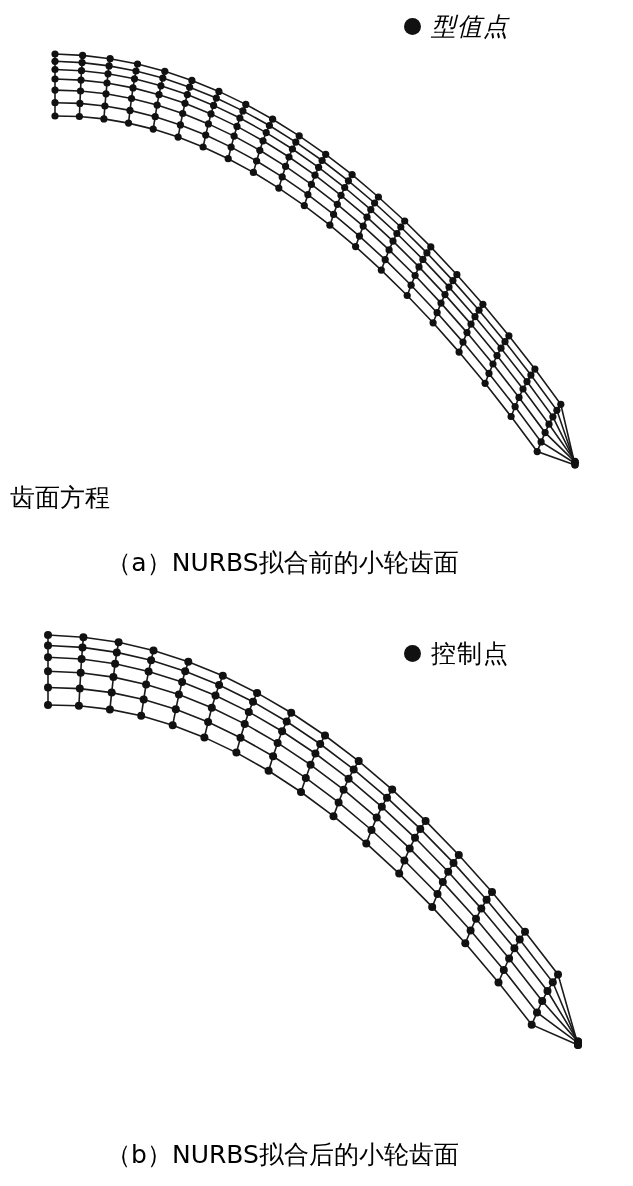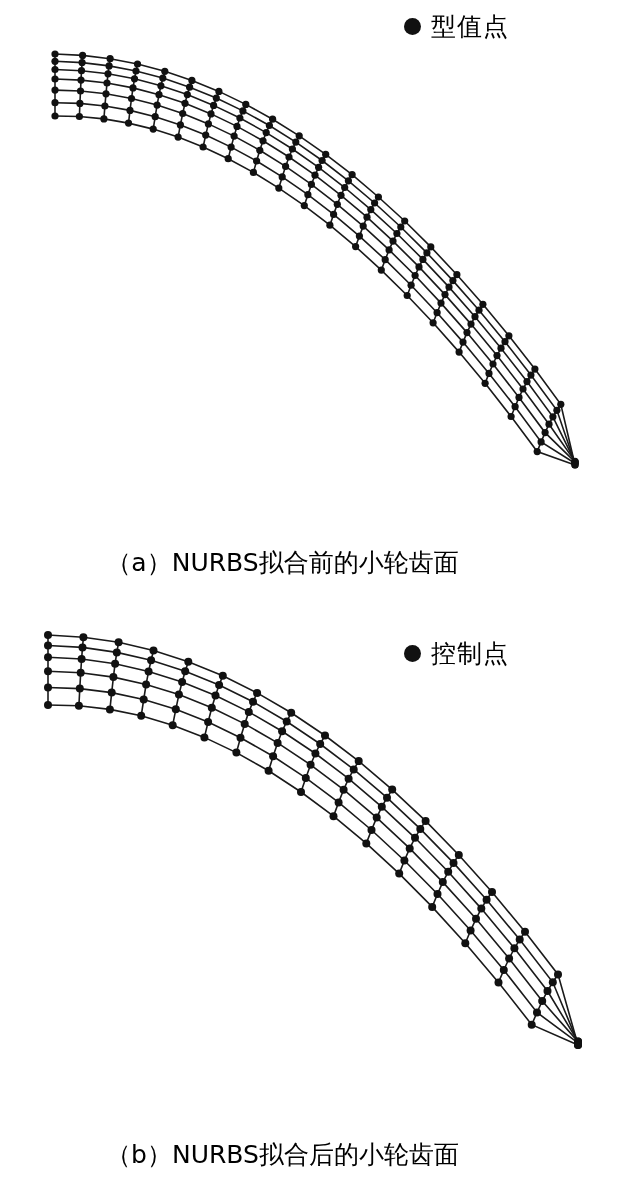--- a/index.html
+++ b/index.html
@@ -73,21 +73,21 @@
   .grid-node {
     fill: #111111;
     stroke: none;
   }
 </style>
 </head>
 <body>
 
 <div class="figure-block" id="figure-a">
 
-  <div class="legend" style="left:404px; top:14px;">
+  <div class="legend" style="left:404px; top:14px;font-style:italic;">
     <span class="legend-dot"></span>
     <span class="legend-label">型值点</span>
   </div>
 
   <svg class="surface-svg" width="633" height="600" viewBox="0 0 633 600">
     <g id="mesh-a">
         <polyline class="grid-line" points="55.0,54.0 55.0,61.3 55.0,69.5 55.0,79.0 55.0,90.1 55.0,102.7 55.0,116.0"></polyline>
         <polyline class="grid-line" points="82.6,55.4 82.1,62.6 81.5,70.7 81.0,80.1 80.5,91.0 79.9,103.4 79.4,116.5"></polyline>
         <polyline class="grid-line" points="110.1,58.7 109.1,65.9 108.0,73.8 107.0,83.0 106.0,93.8 104.9,106.0 103.9,118.9"></polyline>
         <polyline class="grid-line" points="137.5,64.0 136.0,71.0 134.5,78.8 133.0,87.9 131.5,98.5 130.0,110.4 128.5,123.1"></polyline>
@@ -258,20 +258,21 @@
         <circle class="grid-node" cx="575.0" cy="465.0" r="3.6"></circle>
         <circle class="grid-node" cx="575.0" cy="463.2" r="3.6"></circle>
         <circle class="grid-node" cx="575.0" cy="461.9" r="3.6"></circle>
         <circle class="grid-node" cx="575.0" cy="461.4" r="3.6"></circle>
         <circle class="grid-node" cx="575.0" cy="461.9" r="3.6"></circle>
         <circle class="grid-node" cx="575.0" cy="463.2" r="3.6"></circle>
         <circle class="grid-node" cx="575.0" cy="465.0" r="3.6"></circle>
       </g>
   </svg>
 
+  <div class="annotation" style="left:10px; top:481px;">齿面方程</div>
 
   <div class="caption" style="top:546px;">（a）NURBS拟合前的小轮齿面</div>
 </div>
 
 <div class="figure-block" id="figure-b">
 
   <div class="legend" style="left:404px; top:41px;">
     <span class="legend-dot"></span>
     <span class="legend-label">控制点</span>
   </div>

